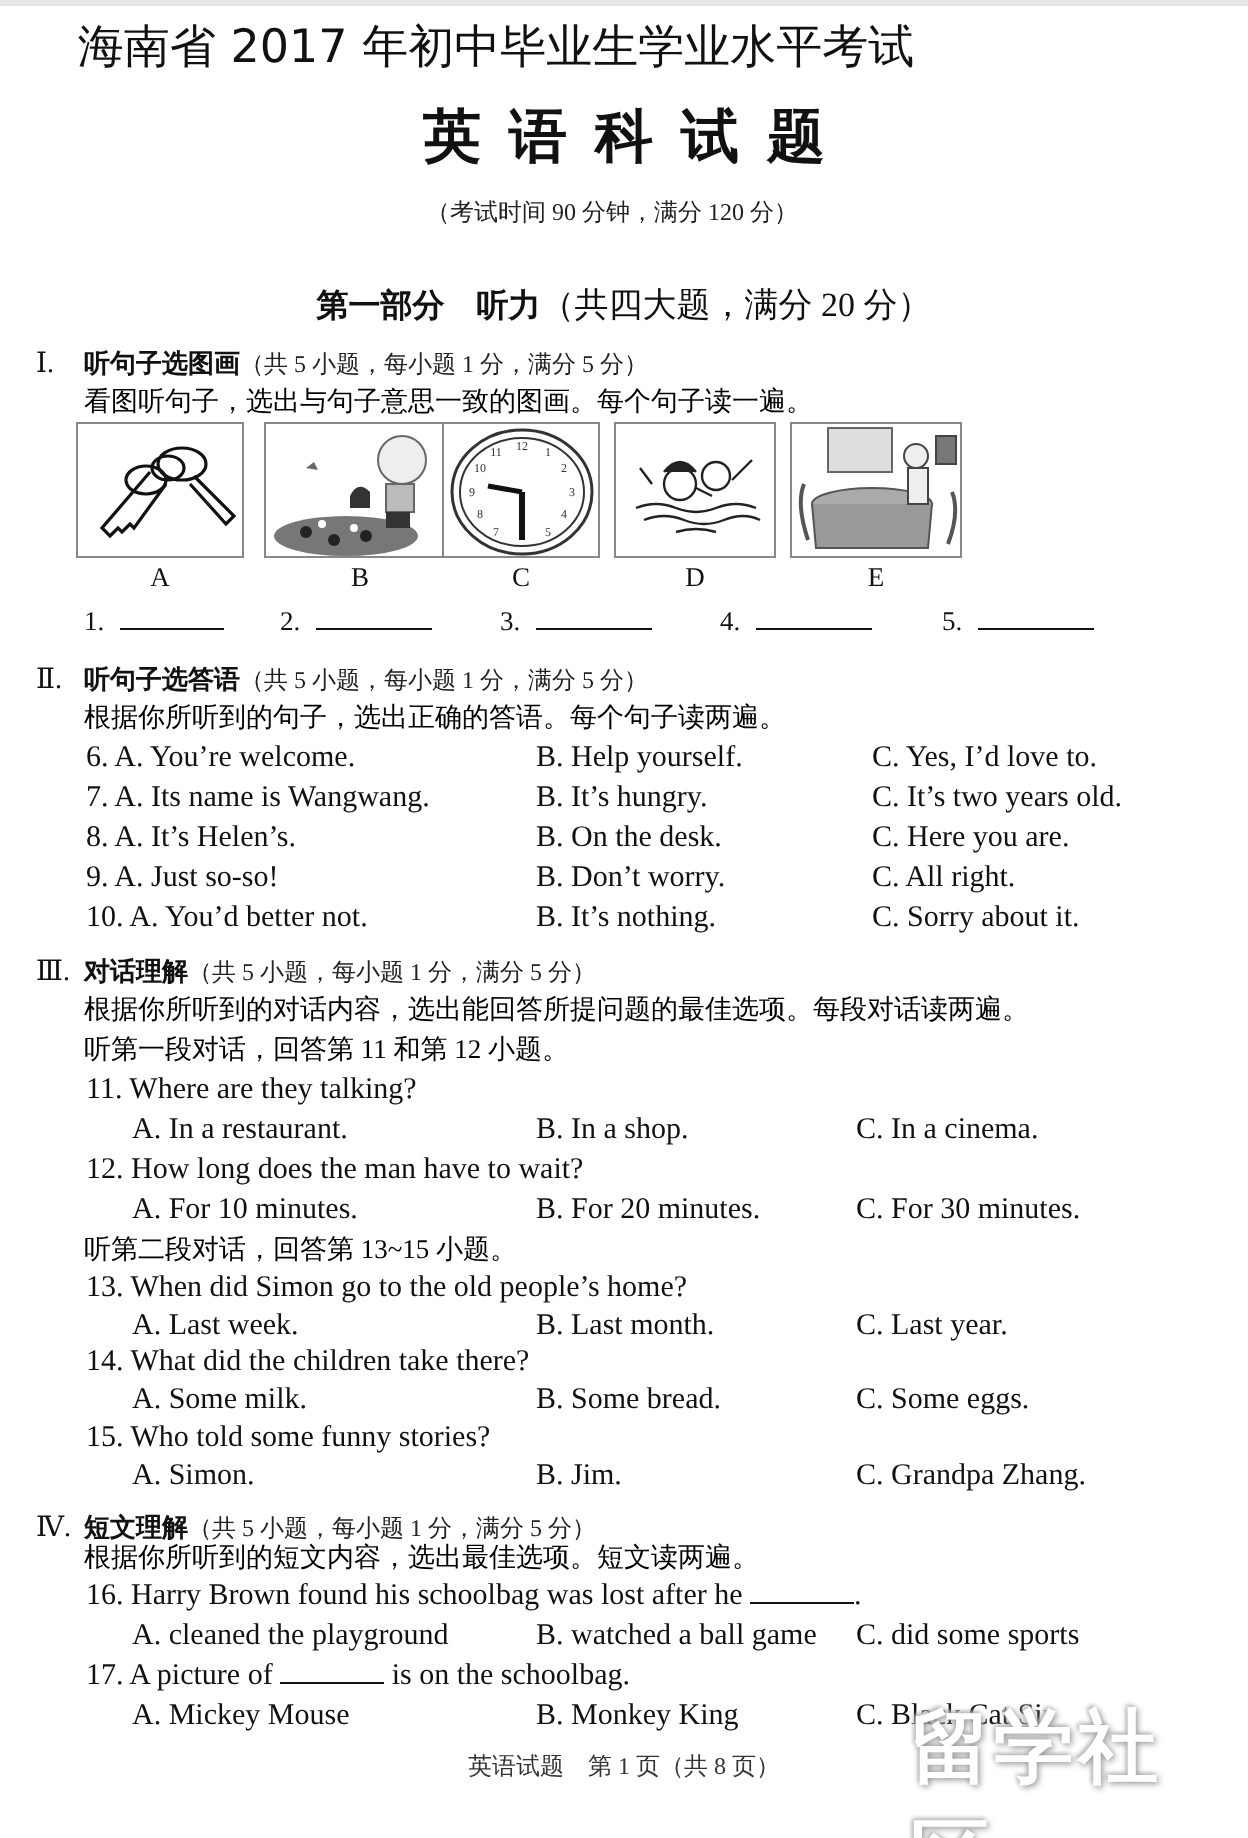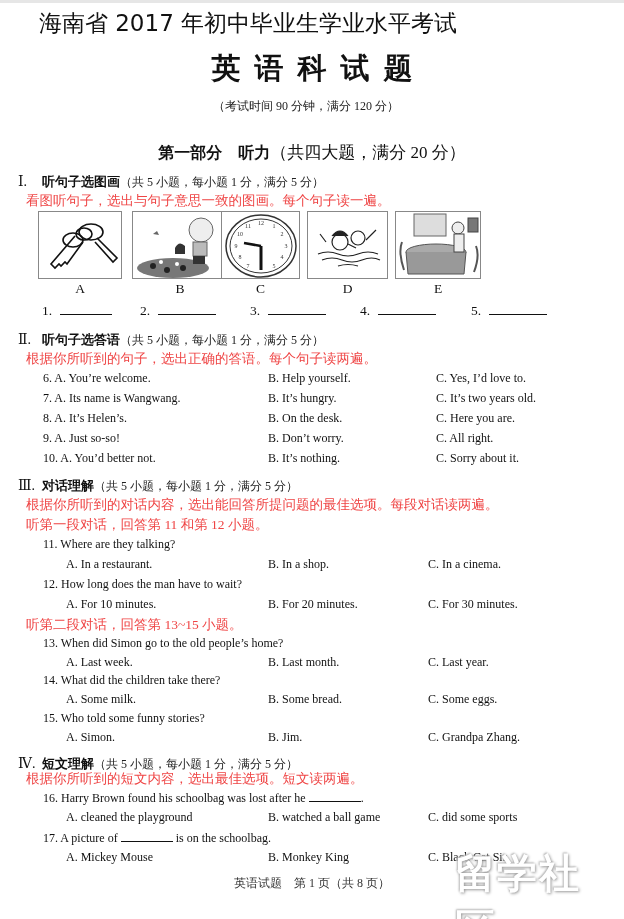--- a/index.html
+++ b/index.html
@@ -9,22 +9,22 @@
   .abs { position:absolute; white-space:nowrap; }
   .title1 { left:0; width:496px; top:8px; text-align:center; font-family:"DejaVu Sans","Liberation Sans",sans-serif; font-size:23px; letter-spacing:0px; color:#111; }
   .title2 { left:0; width:624px; top:49px; text-align:center; font-family:"DejaVu Serif","Liberation Serif",serif; font-size:29px; font-weight:bold; letter-spacing:14px; padding-left:14px; color:#111; }
   .note { left:0; width:612px; top:98px; text-align:center; font-size:12px; color:#222; }
   .part { left:0; width:624px; top:141px; text-align:center; font-size:17px; color:#111; }
   .part b { font-family:"DejaVu Sans","Liberation Sans",sans-serif; font-weight:bold; font-size:16px; }
   .sec-head { font-size:13px; left:18px; }
   .sec-head .num { display:inline-block; width:24px; font-size:14px; }
   .sec-head .name { font-family:Liberation Sans, sans-serif; font-weight:bold; font-size:13px; }
   .sec-head .pts { font-size:12px; color:#222; }
-  .instr { left:26px; font-size:13.5px; color:#ef4444; }
-  .q { font-size:12px; color:#111; }
+  .instr { left:42px; font-size:13.5px; color:#000000; }
+  .q { font-size:15px; color:#111; }
   .picbox { position:absolute; top:211px; height:68px; border:1px solid #888; background:#fff; overflow:hidden; }
   .piclabel { position:absolute; top:281px; font-size:13.5px; text-align:center; }
   .blank { position:absolute; top:303px; font-size:13.5px; }
   .blank .line { display:inline-block; border-bottom:1px solid #111; height:12px; vertical-align:baseline; margin-left:8px; }
   .uline { display:inline-block; width:52px; border-bottom:1px solid #111; height:12px; vertical-align:baseline; }
   .footer { left:0; width:624px; top:875px; text-align:center; font-size:12px; color:#333; }
   .wm { position:absolute; left:455px; top:852px; width:160px; height:62px; }
   .wm .big { position:absolute; left:0; top:-6px; font-family:"DejaVu Sans",sans-serif; font-size:40px; font-weight:bold; color:#fff; letter-spacing:2px; text-shadow:1px 1px 3px #999, -1px -1px 2px #bbb; }
   .wm .small { position:absolute; left:2px; top:40px; font-family:"DejaVu Sans",sans-serif; font-size:17px; color:#fff; text-shadow:1px 1px 2px #888, -1px 0 1px #aaa; letter-spacing:0px; }
 </style>

